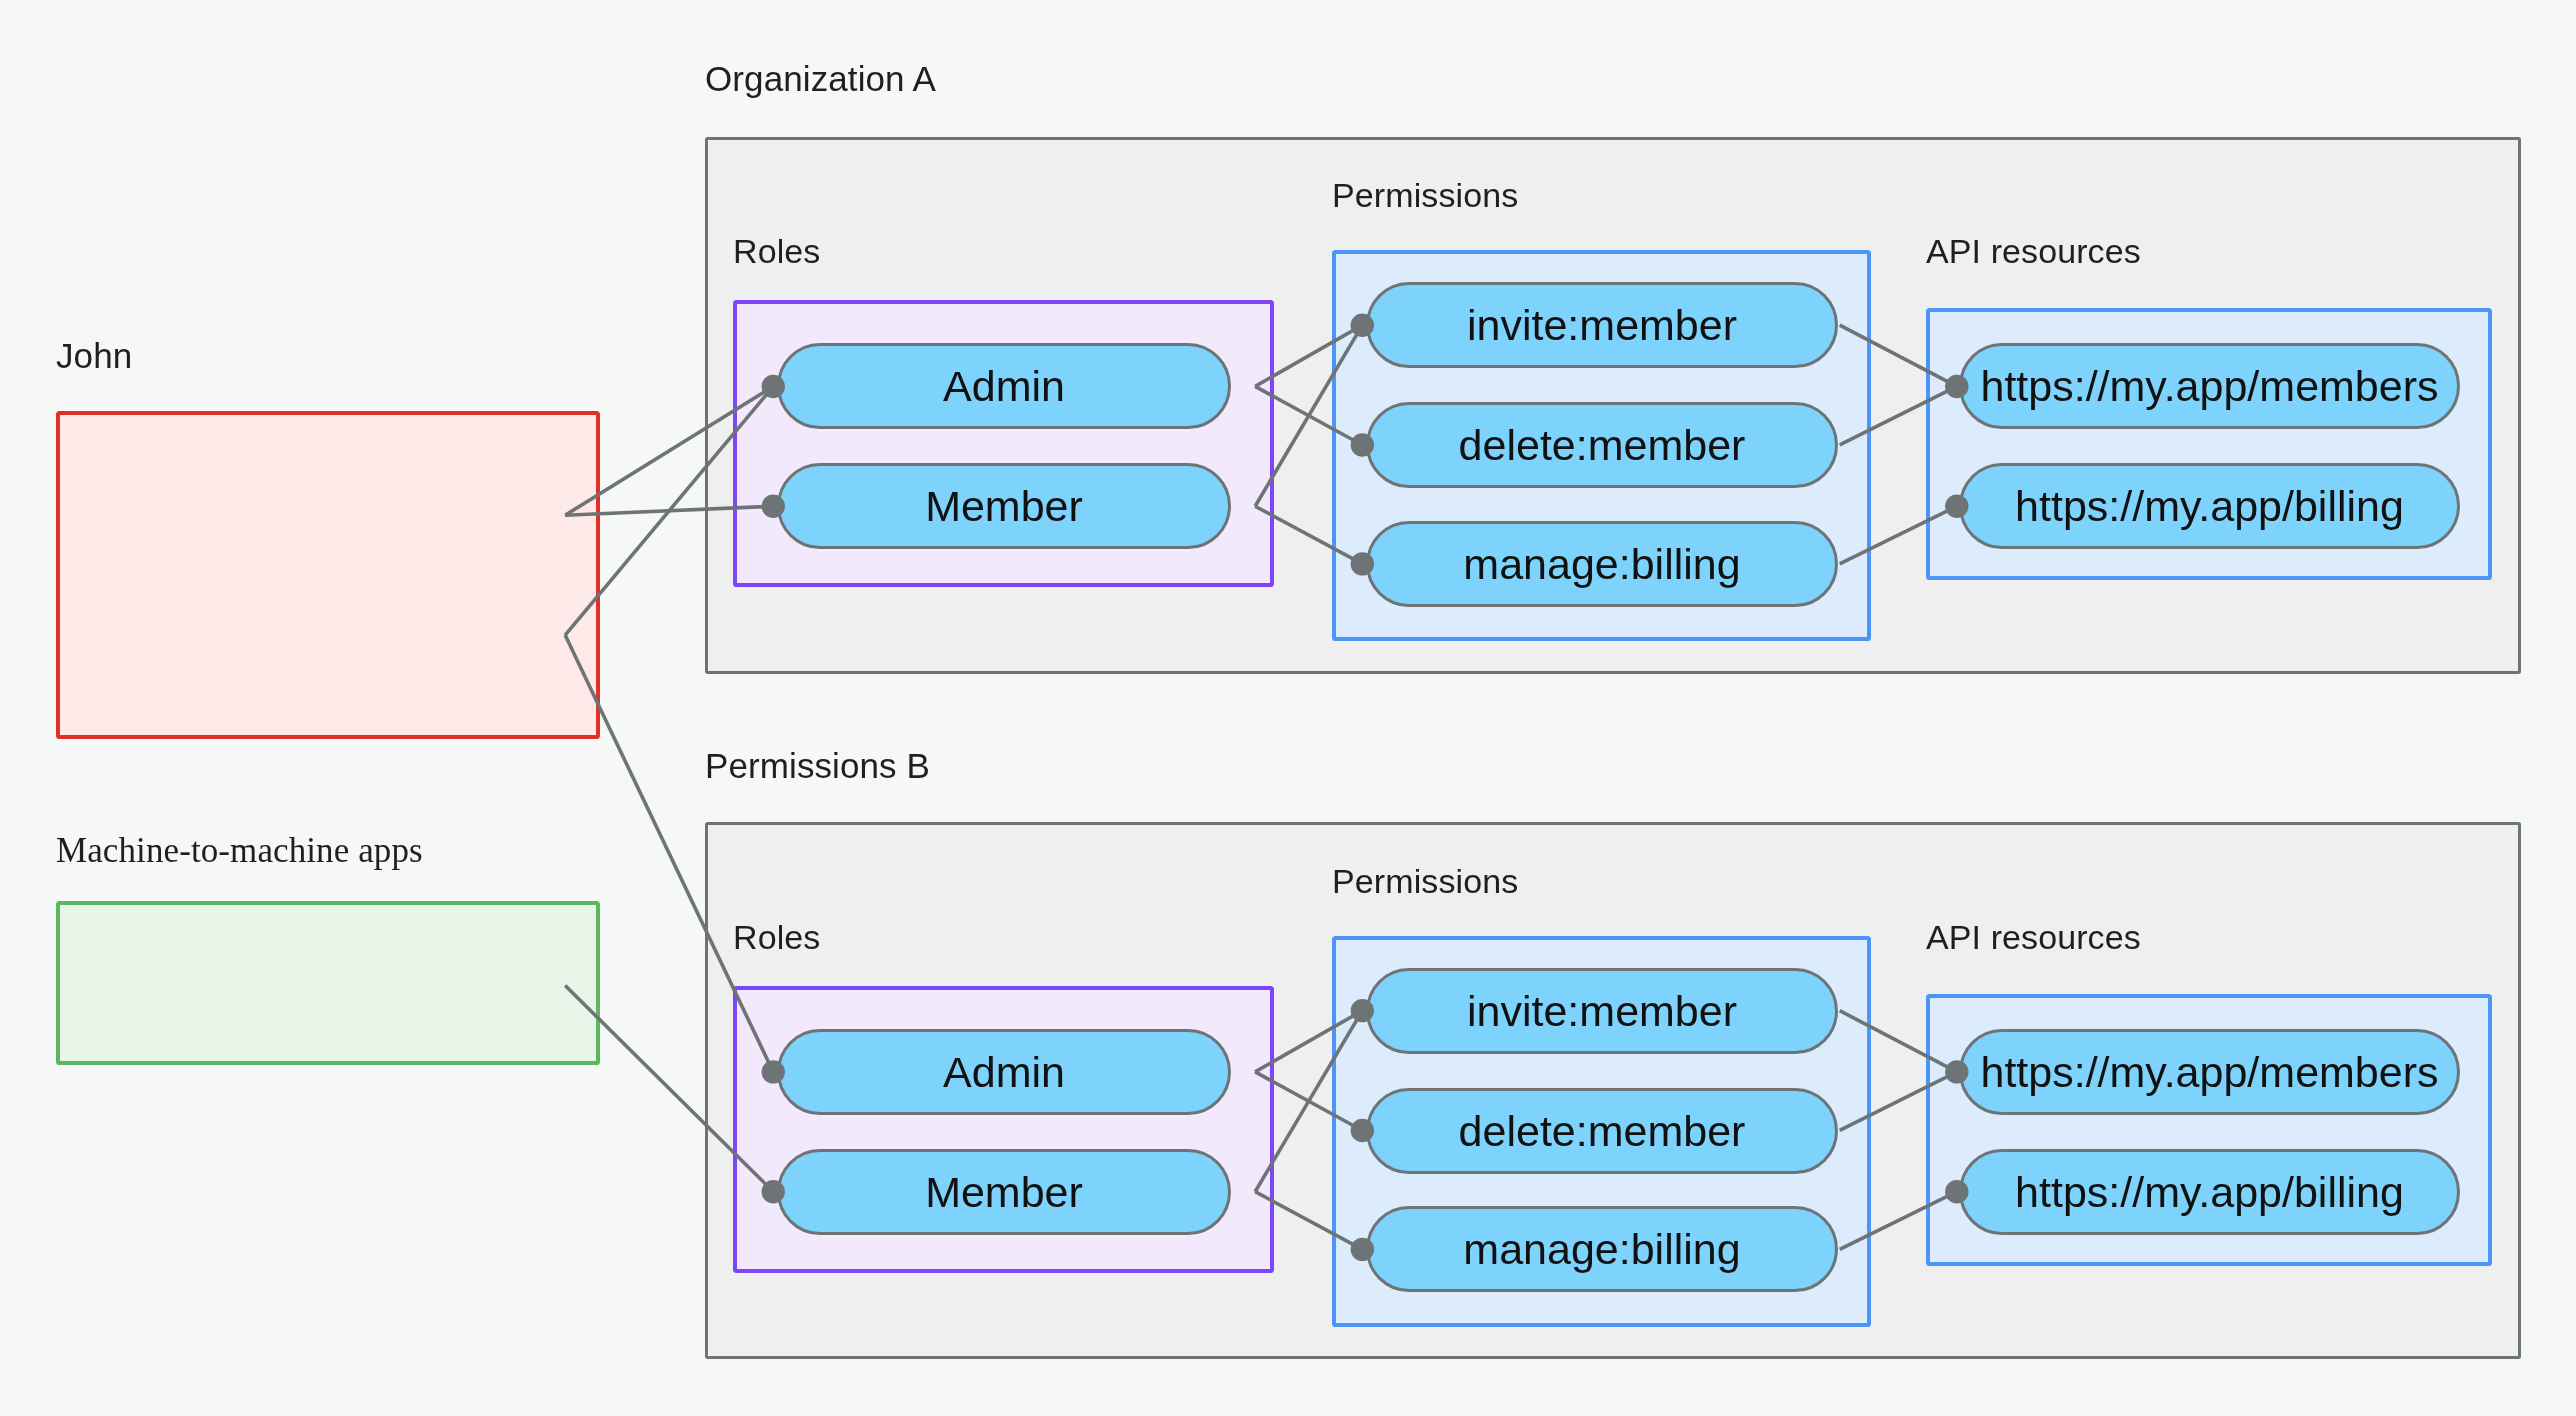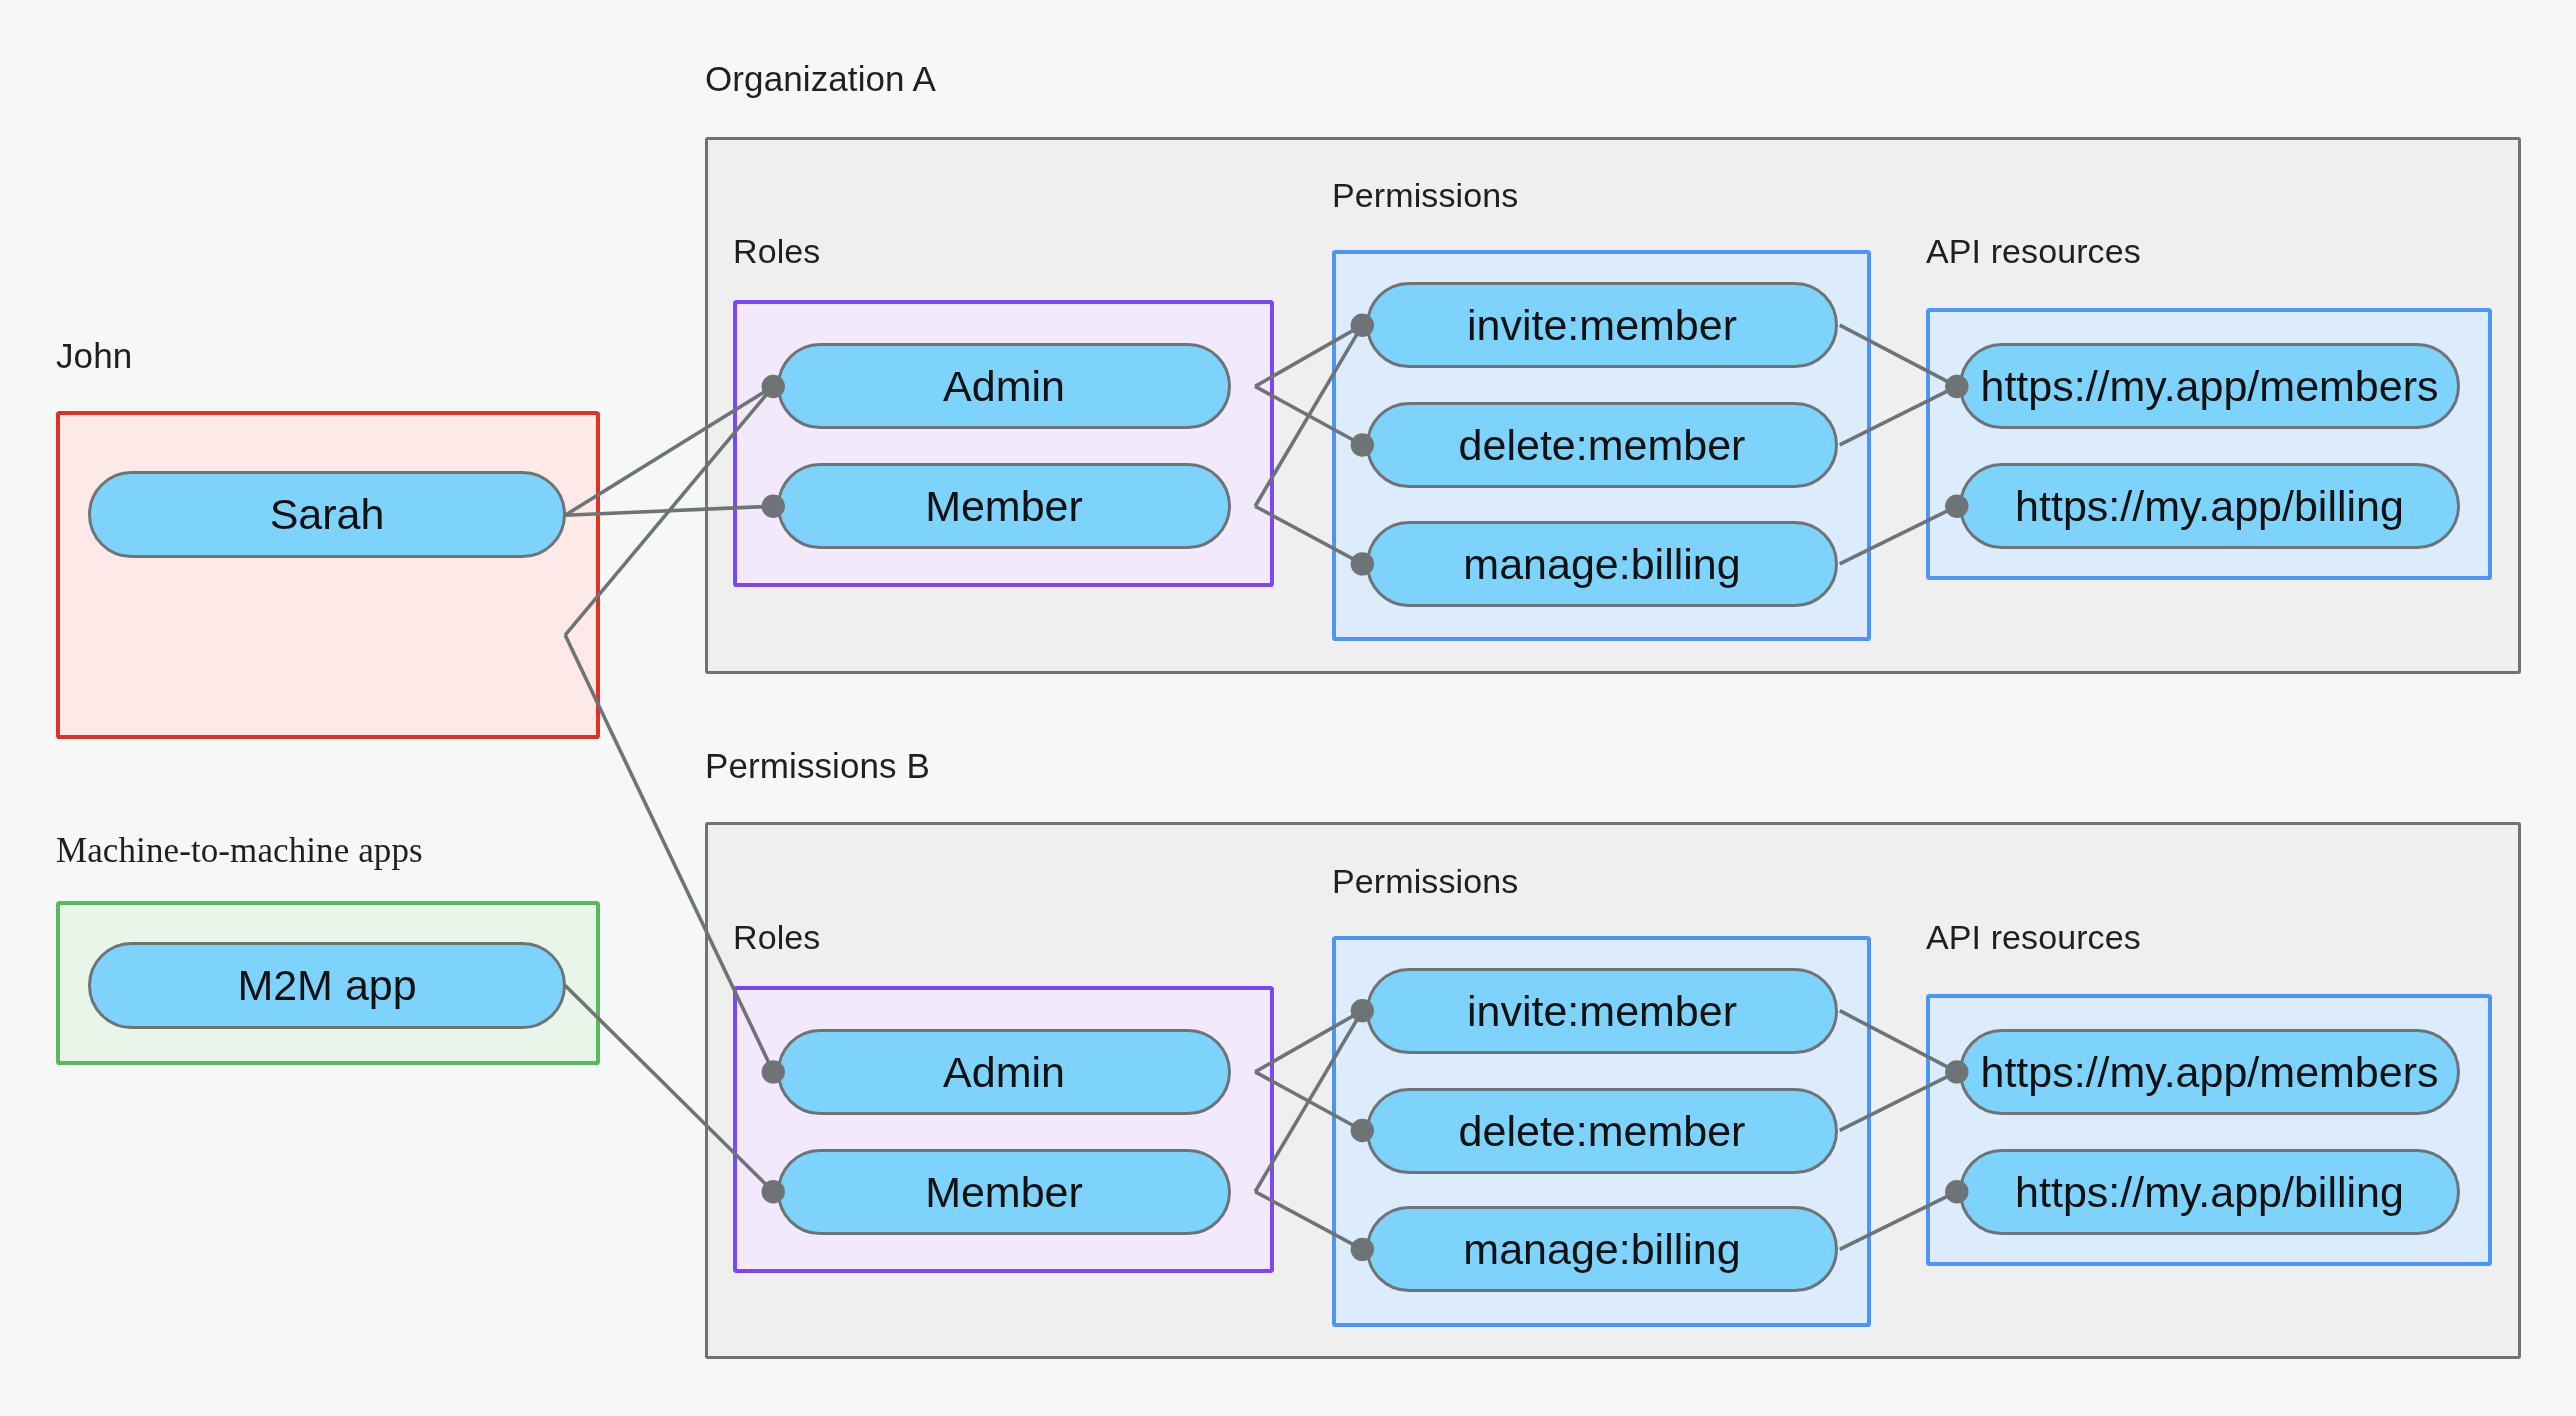--- a/index.html
+++ b/index.html
@@ -134,27 +134,25 @@
       <circle cx="1512" cy="1387" r="13"></circle>
       <circle cx="2172" cy="1190" r="13"></circle>
       <circle cx="2172" cy="1323" r="13"></circle>
     </g>
   </svg>
 
   <div class="group-label" style="left:56px; top:338px;">John</div>
 
   <div class="sub-box box-users" style="left:56px; top:411px; width:544px; height:328px;"></div>
 
-  <div class="pill" style="left:88px; top:471px; width:478px; height:87px;">Sarah</div>
 
   <div class="group-label" style="left:56px; top:833px;font-family:Liberation Serif, serif;">Machine-to-machine apps</div>
 
   <div class="sub-box box-m2m" style="left:56px; top:901px; width:544px; height:164px;"></div>
 
-  <div class="pill" style="left:88px; top:942px; width:478px; height:87px;">M2M app</div>
 
   <div class="group-label" style="left:705px; top:61px;">Organization A</div>
 
   <div class="org-container" style="left:705px; top:137px; width:1816px; height:537px;"></div>
 
   <div class="group-label" style="left:733px; top:234px; font-size:34px;">Roles</div>
 
   <div class="sub-box box-roles" style="left:733px; top:300px; width:541px; height:287px;"></div>
 
   <div class="pill" style="left:777px; top:343px; width:454px; height:86px;">Admin</div>

